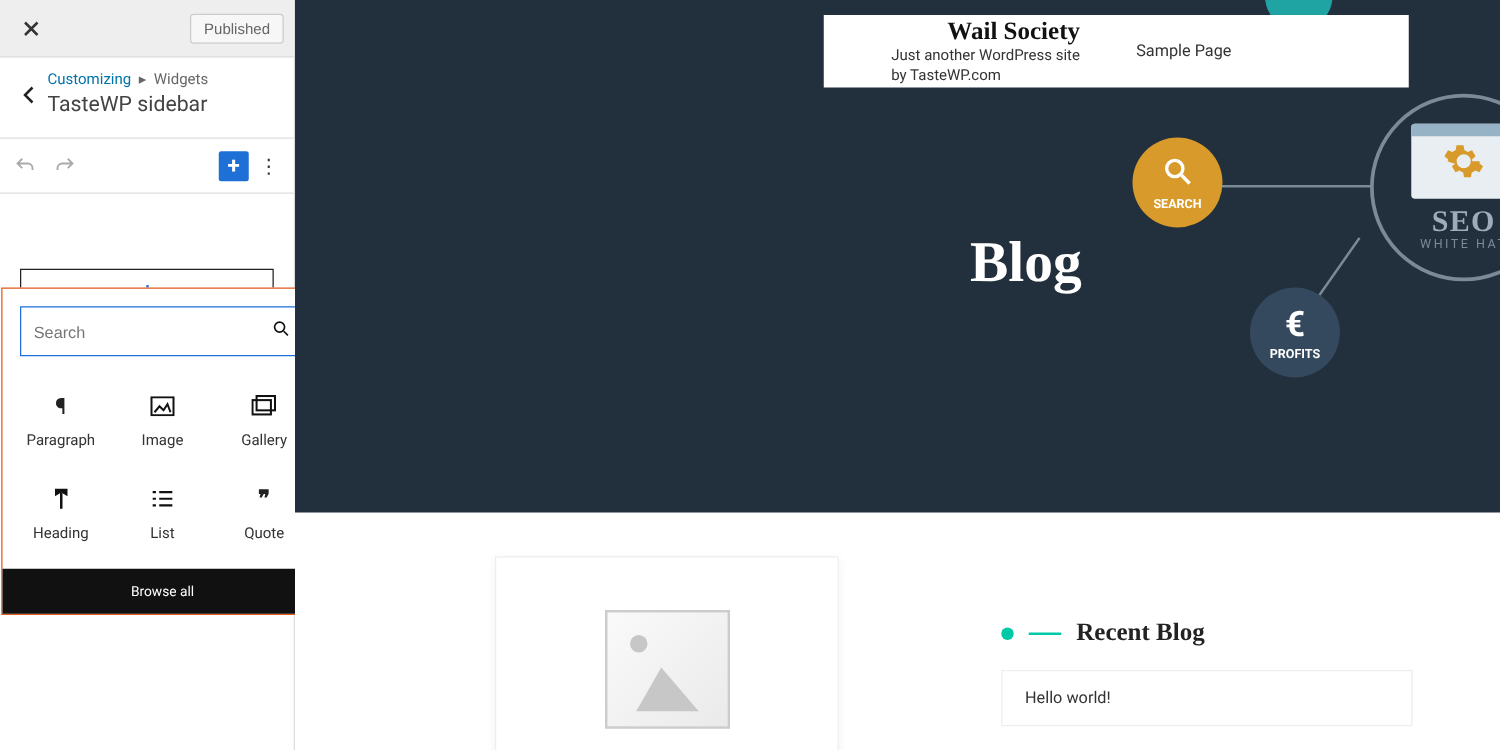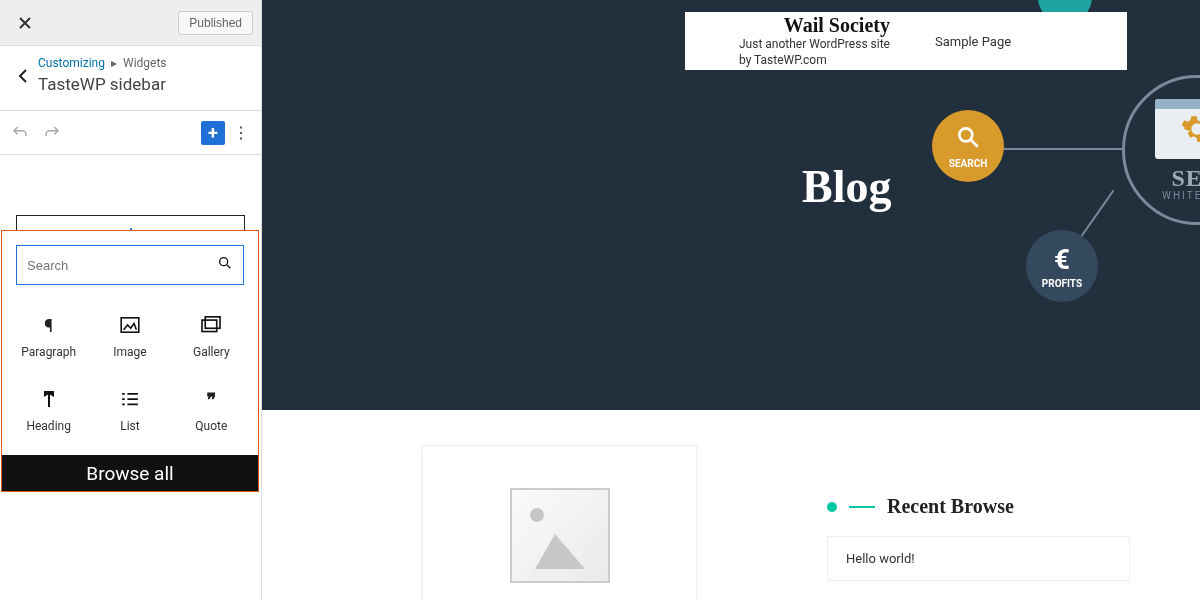--- a/index.html
+++ b/index.html
@@ -1,18 +1,18 @@
 <!DOCTYPE html>
 <html><head>
 <meta charset="utf-8">
 <style>
   * { box-sizing: border-box; margin: 0; padding: 0; }
   body { font-family: -apple-system, BlinkMacSystemFont, "Segoe UI", Roboto, sans-serif; background: #fff; overflow: hidden; }
   .app { display: flex; height: 600px; width: 1200px; }
-  .sidebar { width: 262px; border-right: 1px solid #ddd; background: #fff; display: flex; flex-direction: column; }
+  .sidebar { width: 236px; border-right: 1px solid #ddd; background: #fff; display: flex; flex-direction: column; }
   .sb-top { display: flex; align-items: center; justify-content: space-between; height: 46px; border-bottom: 1px solid #ddd; background: #eee; padding: 0 8px; }
   .close-btn { width: 34px; height: 34px; display: flex; align-items: center; justify-content: center; cursor: pointer; color: #333; }
   .publish-btn { border: 1px solid #ccc; background: #f7f7f7; color: #666; padding: 4px 10px; font-size: 12px; border-radius: 3px; cursor: pointer; }
   .sb-head { display: flex; align-items: flex-start; padding: 10px 12px 16px 10px; border-bottom: 1px solid #ddd; }
   .back-btn { width: 28px; height: 28px; display: flex; align-items: center; justify-content: center; margin-top: 6px; cursor: pointer; color: #222; }
   .crumbs { font-size: 12px; color: #666; display: flex; gap: 6px; align-items: center; }
   .crumb-link { color: #0073aa; cursor: pointer; }
   .section-title { font-size: 17px; font-weight: 400; color: #444; margin-top: 4px; }
   .sb-tool { display: flex; align-items: center; justify-content: space-between; height: 44px; border-bottom: 1px solid #ddd; padding: 0 8px; }
   .tool-left { display: flex; gap: 8px; }
@@ -23,29 +23,29 @@
   .sb-body { flex: 1; padding: 60px 16px 0 16px; }
   .big-add { width: 100%; height: 38px; border: 1px solid #222; background: #fff; display:flex; align-items:center; justify-content:center; cursor:pointer; color: #1e6fd6; font-size: 18px; }
   .inserter { position: absolute; left: 1px; top: 230px; width: 258px; border: 1px solid #e05a1a; background: #fff; }
   .ins-search-wrap { padding: 14px 14px 0 14px; }
   .ins-search { display:flex; align-items:center; border: 1.5px solid #1e6fd6; height: 40px; padding: 0 10px; }
   .ins-search input { flex:1; border:none; outline:none; font-size: 13px; color:#666; }
   .ins-grid { display:grid; grid-template-columns: repeat(3,1fr); gap: 4px 0; padding: 16px 6px 10px 6px; }
   .ins-item { display:flex; flex-direction:column; align-items:center; justify-content:center; height: 70px; cursor:pointer; }
   .ins-icon { width: 24px; height: 24px; display:flex; align-items:center; justify-content:center; color:#222; font-size: 18px; margin-bottom: 8px; }
   .ins-label { font-size: 12px; color:#333; }
-  .browse-all { height: 36px; background: #111; color: #fff; display:flex; align-items:center; justify-content:center; font-size: 19px; cursor:pointer; }
+  .browse-all { height: 36px; background: #111; color: #fff; display:flex; align-items:center; justify-content:center; font-size: 11px; cursor:pointer; }
   .preview { flex:1; position: relative; background: #fff; overflow: hidden; }
   .hero { height: 410px; background: #222f3c; position: relative; overflow: hidden; }
   .pill { position: absolute; top: 12px; left: 423px; right: 73px; height: 58px; background: #fff; display:flex; align-items: center; padding: 6px 14px; }
   .site-info { display:flex; flex-direction:column; }
   .site-title { font-family: "Georgia", serif; font-size: 20px; font-weight: bold; color:#111;text-align:right; }
   .site-tag { font-size: 12px; color:#333; line-height: 1.3; margin-left: 40px; }
   .nav-link { margin-left: 45px; font-size: 13px; color:#333; cursor:pointer; }
-  .hero-title { position:absolute; left: 540px; top: 160px; font-size: 46px; font-weight: 800; color:#fff; font-family: Georgia, serif; }
+  .hero-title { position:absolute; left: 540px; top: 183px; font-size: 46px; font-weight: 800; color:#fff; font-family: Georgia, serif; }
   .node { position:absolute; border-radius:50%; display:flex; flex-direction:column; align-items:center; justify-content:center; color:#fff; font-size:10px; font-weight:bold; }
   .line { position:absolute; background:#7a8a98; height:2px; transform-origin: left center; }
   .node .big-icon { font-size: 24px; margin-bottom: 2px; }
   .seo-box { position:absolute; top:75px; left:860px; width:150px; height:150px; border:3px solid #7a8a98; border-radius:50%; background:#222f3c; display:flex; flex-direction:column; align-items:center; justify-content:center; }
   .seo-window { width: 85px; height: 60px; background:#e8eef2; border-radius:3px; position:relative; display:flex; align-items:center; justify-content:center; margin-bottom: 6px;}
   .seo-window::before { content:""; position:absolute; top:0; left:0; right:0; height:10px; background:#96b3c5; border-radius:3px 3px 0 0;}
   .gear { width:34px; height:34px; color:#d89a2b; }
   .seo-text { font-family: Georgia, serif; font-size:24px; font-weight:bold; color:#9dacb8; letter-spacing:1px; }
   .seo-sub { font-size:10px; color:#7a8a98; letter-spacing: 2px; margin-top:-2px;}
   .content { padding: 35px 70px 0 160px; display:flex; gap: 40px;}
@@ -229,19 +229,19 @@
       <div class="post-card">
         <div class="placeholder">
           <div class="ph-sun"></div>
           <div class="ph-mtn"></div>
         </div>
       </div>
       <div class="right-col">
         <div class="recent-head">
           <div class="rh-dot"></div>
           <div class="rh-line"></div>
-          <div class="rh-title">Recent Browse</div>
+          <div class="rh-title">Recent Blog</div>
         </div>
         <div class="recent-item">Hello world!</div>
       </div>
     </div>
   </div>
 </div>
 
 </body></html>

